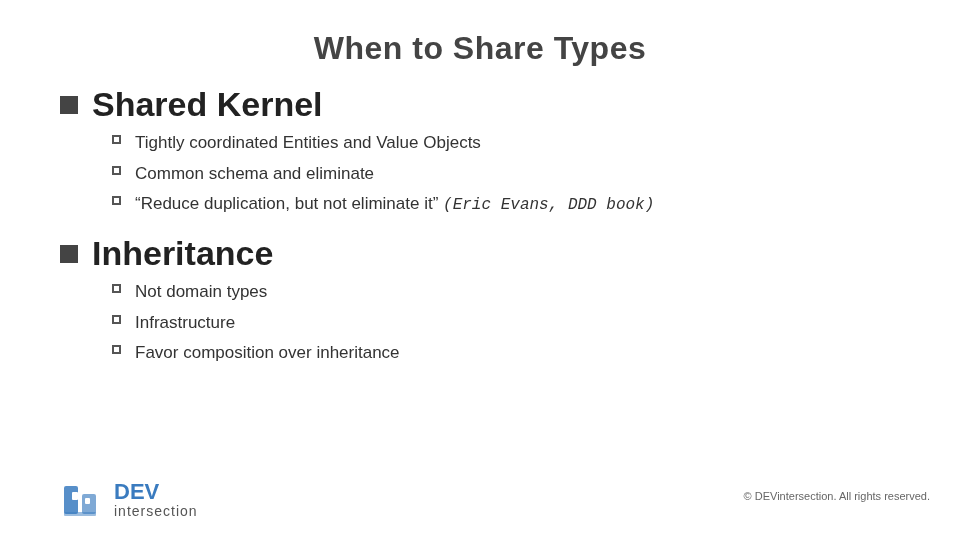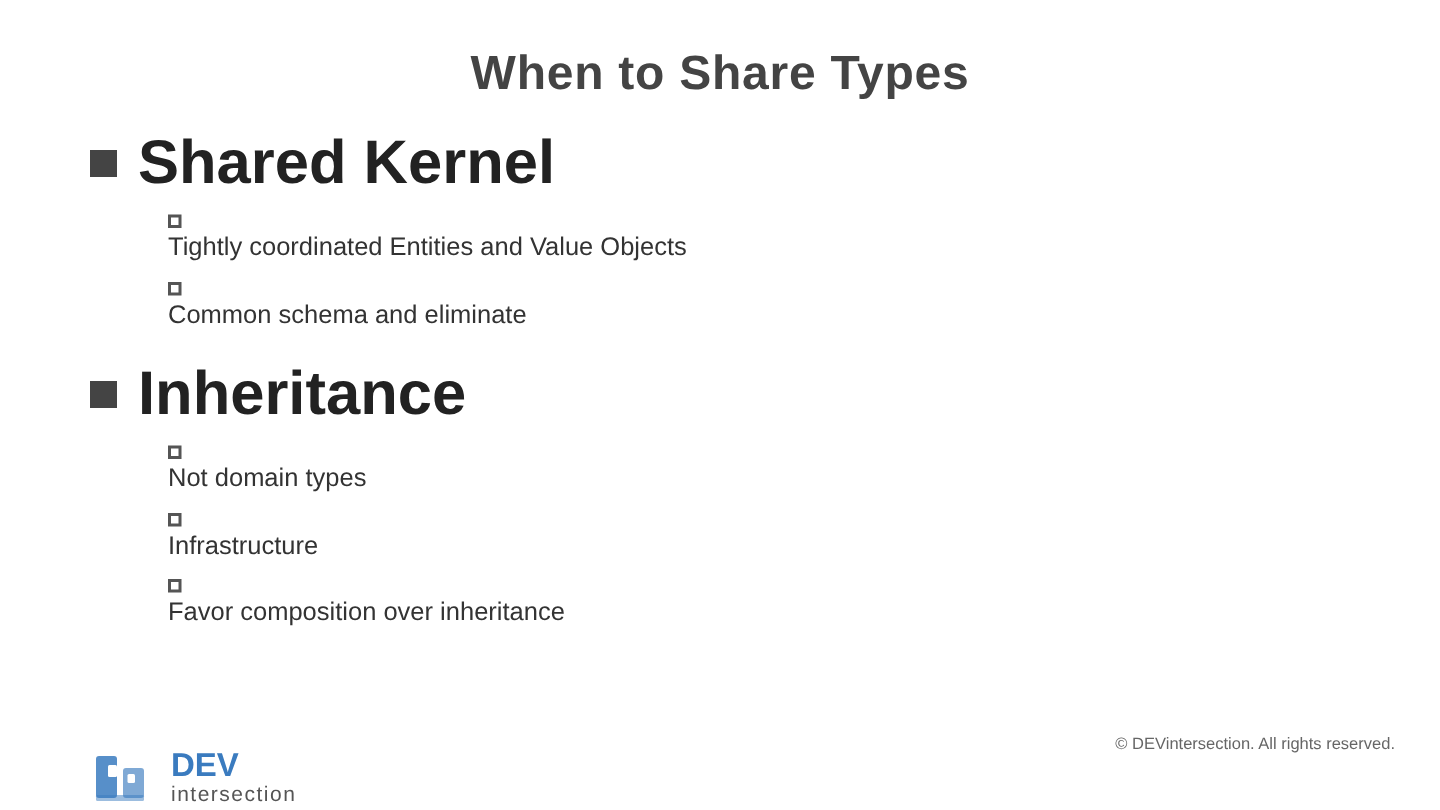--- a/index.html
+++ b/index.html
@@ -30,21 +30,21 @@
       letter-spacing: 0.5px;
     }
 
     .section {
       margin-bottom: 12px;
     }
 
     .section-heading {
       display: flex;
       align-items: center;
-      font-size: 41px;
+      font-size: 34px;
       font-weight: 700;
       color: #222222;
       margin-bottom: 6px;
     }
 
     .section-bullet {
       display: inline-block;
       width: 18px;
       height: 18px;
       background: #444444;
@@ -58,21 +58,20 @@
       margin-top: 4px;
     }
 
     .sub-items li {
       display: flex;
       align-items: flex-start;
       font-size: 17px;
       color: #333333;
       margin-bottom: 5px;
       line-height: 1.5;
-      flex-direction: column;
     }
 
     .sub-bullet {
       display: inline-block;
       width: 9px;
       height: 9px;
       border: 2px solid #555555;
       margin-right: 14px;
       margin-top: 5px;
       flex-shrink: 0;
@@ -118,21 +117,21 @@
 
     .footer-text {
       text-align: right;
       font-size: 11px;
       color: #666666;
       line-height: 1.6;
     }
 
     .footer-left {
       position: absolute;
-      bottom: 0;
+      bottom: 18px;
       left: 60px;
       display: flex;
       align-items: center;
       gap: 10px;
     }
   </style>
 </head>
 <body>
 
 <div class="slide">
@@ -145,20 +144,26 @@
       <span>Shared Kernel</span>
     </div>
     <ul class="sub-items">
       <li>
         <span class="sub-bullet"></span>
         <span>Tightly coordinated Entities and Value Objects</span>
       </li>
       <li>
         <span class="sub-bullet"></span>
         <span>Common schema and eliminate</span>
+      </li>
+      <li>
+        <span class="sub-bullet"></span>
+        <span>
+          <span>“Reduce duplication, but not eliminate it” </span><span class="italic-part">(Eric Evans, DDD book)</span>
+        </span>
       </li>
     </ul>
   </div>
 
   <div class="section">
     <div class="section-heading">
       <span class="section-bullet"></span>
       <span>Inheritance</span>
     </div>
     <ul class="sub-items">

